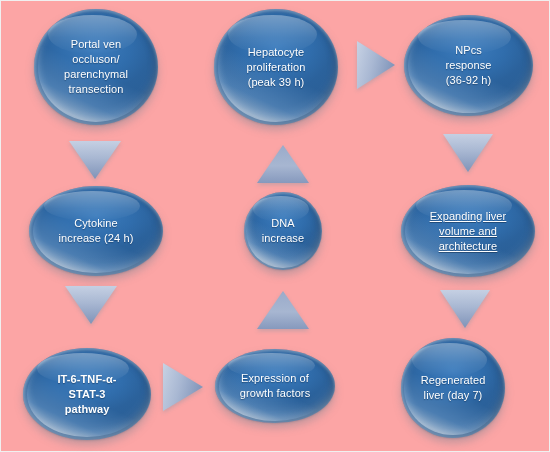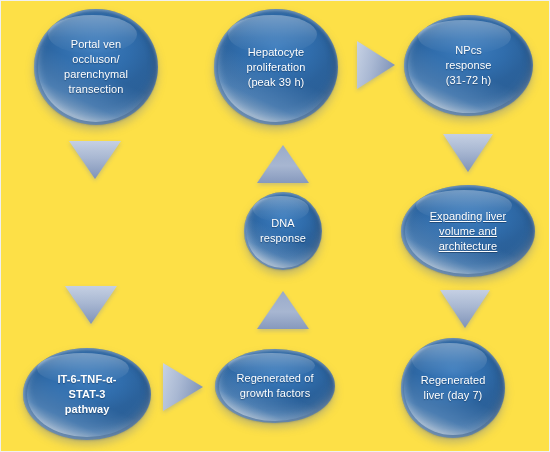--- a/index.html
+++ b/index.html
@@ -5,21 +5,21 @@
   html,body{margin:0;padding:0;}
   body{
     width:550px;height:452px;
     background:#fbfbfb;
     font-family:"Liberation Sans",sans-serif;
     overflow:hidden;
   }
   #canvas{
     position:relative;
     width:550px;height:452px;
-    background:#fde047;
+    background:#fca5a5;
     box-sizing:border-box;
     border:1px solid #f0f0f0;
   }
 
   
   .node{
     position:absolute;
     border-radius:50%;
     box-sizing:border-box;
     display:flex;
@@ -89,43 +89,47 @@
 
   <div class="node" style="left:213px;top:8px;width:124px;height:116px;">
     <span class="label">Hepatocyte
 proliferation
 (peak 39 h)</span>
   </div>
 
   <div class="node" style="left:403px;top:14px;width:129px;height:101px;">
     <span class="label">NPcs
 response
-(31-72 h)</span>
-  </div>
-
+(36-92 h)</span>
+  </div>
+
+  <div class="node" style="left:28px;top:185px;width:134px;height:90px;">
+    <span class="label">Cytokine
+increase (24 h)</span>
+  </div>
 
   <div class="node" style="left:243px;top:191px;width:78px;height:78px;">
     <span class="label">DNA
-response</span>
+increase</span>
   </div>
 
   <div class="node" style="left:400px;top:184px;width:134px;height:92px;text-decoration:underline;">
     <span class="label">Expanding liver
 volume and
 architecture</span>
   </div>
 
   <div class="node" style="left:22px;top:347px;width:128px;height:92px;font-weight:bold;">
     <span class="label">IT-6-TNF-α-
 STAT-3
 pathway</span>
   </div>
 
   <div class="node" style="left:214px;top:348px;width:120px;height:74px;">
-    <span class="label">Regenerated of
+    <span class="label">Expression of
 growth factors</span>
   </div>
 
   <div class="node" style="left:400px;top:337px;width:104px;height:100px;">
     <span class="label">Regenerated
 liver (day 7)</span>
   </div>
 
   <div class="arrow a-shadow" style="left:66px;top:138px;">
     <svg width="56" height="42" viewBox="0 0 56 42">

